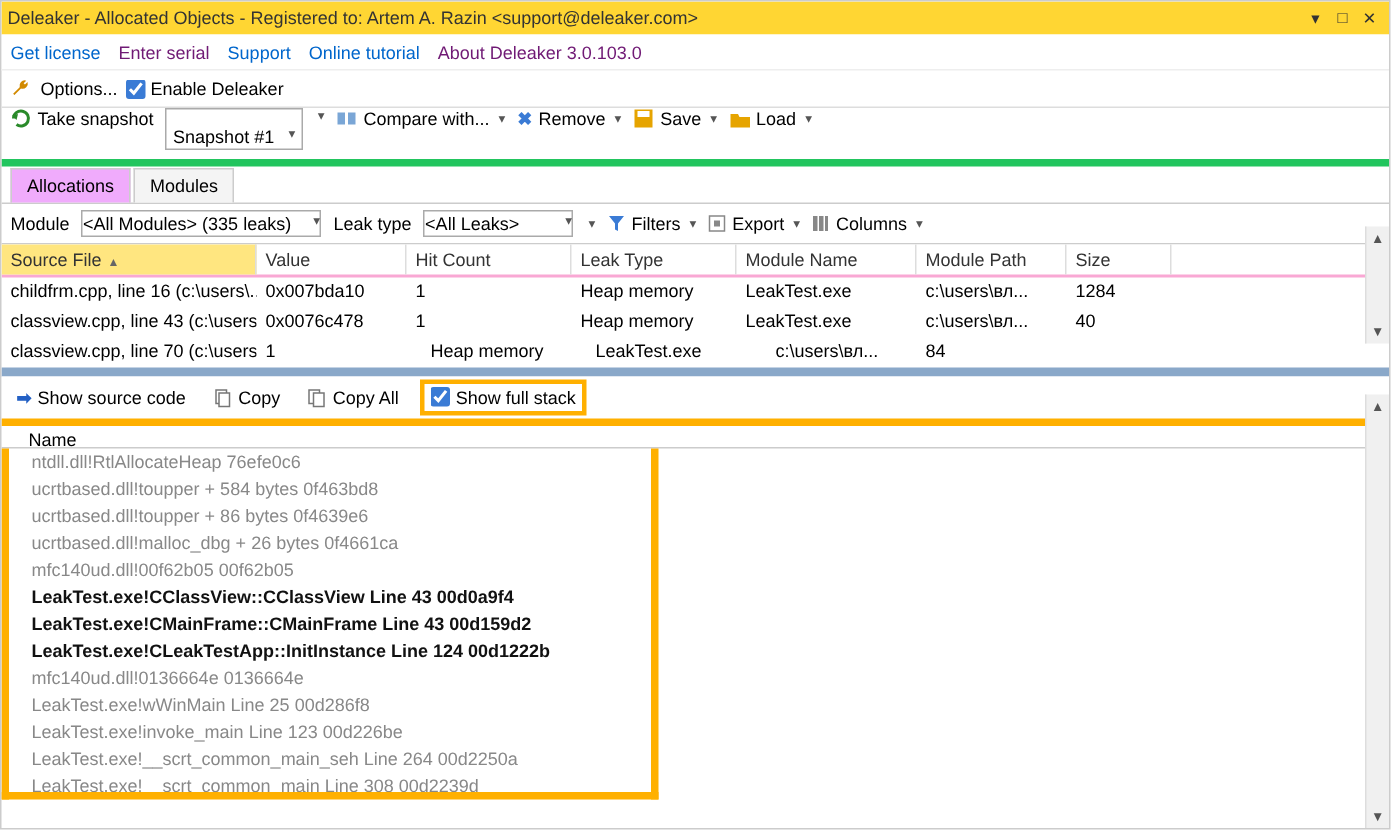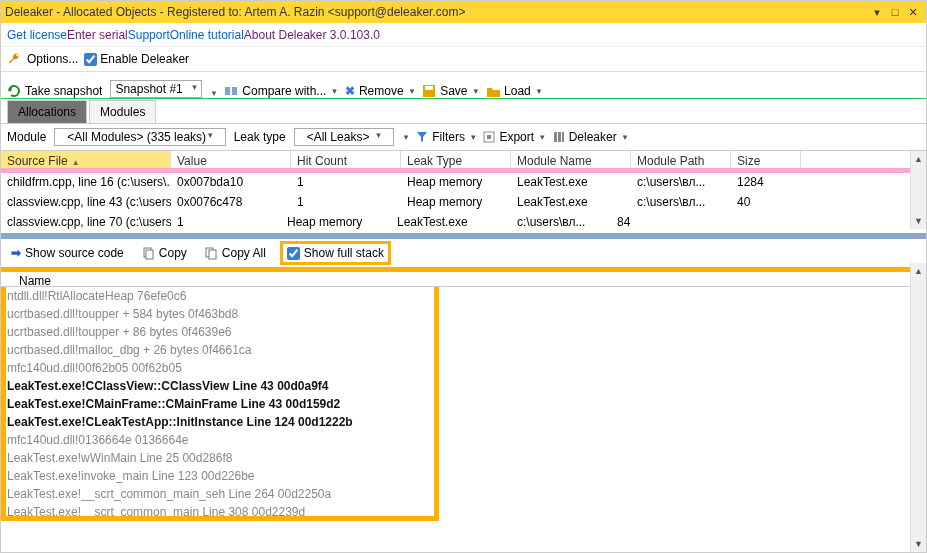--- a/index.html
+++ b/index.html
@@ -1,48 +1,48 @@
 <!DOCTYPE html>
 <html><head>
 <meta charset="utf-8">
 <style>
 *{box-sizing:border-box;margin:0;padding:0;font-family:"Segoe UI",Tahoma,sans-serif;font-size:12px}
 body{background:#fff;width:927px;height:553px;overflow:hidden;position:relative;border:1px solid #ccc}
 .titlebar{background:#ffd633;height:22px;display:flex;align-items:center;padding:0 4px;color:#333}
 .titlebar .title{flex:1}
 .titlebar .winbtn{width:18px;text-align:center;color:#333;font-size:11px}
-.menubar{background:#fff;height:24px;display:flex;align-items:center;padding:0 6px;border-bottom:1px solid #eee}
+.menubar{background:#fff;height:24px;display:flex;align-items:center;padding:0 6px;gap:12px;border-bottom:1px solid #eee}
 .menubar a{color:#0066cc;text-decoration:none}
 .menubar .plain{color:#701a75}
 .optbar{height:24px;display:flex;align-items:center;padding:0 6px;gap:6px}
 .optbar .chk{display:inline-flex;align-items:center;gap:3px}
-.toolbar{height:28px;display:flex;align-items:flex-end;padding:0 6px;gap:8px;border-top:1px solid #ddd;border-bottom:1px solid #22c55e}
+.toolbar{height:40px;display:flex;align-items:flex-start;padding:0 6px;gap:8px;border-top:1px solid #ddd;border-bottom:5px solid #22c55e}
 .tb-item{display:inline-flex;align-items:center;gap:4px}
 .dd{font-size:9px;color:#555;margin-left:2px}
 .tabs{height:24px;display:flex;align-items:flex-end;padding:0 6px;gap:2px}
 .tab{padding:4px 10px;background:#f4f4f4;border:1px solid #ccc;border-bottom:none}
-.tab.active{background:#737373}
+.tab.active{background:#f0abfc}
 .filterbar{height:28px;display:flex;align-items:center;padding:0 6px;gap:8px;border-top:1px solid #ccc;border-bottom:1px solid #ccc}
-.filterbar select,.filterbar .combo{border:1px solid #aaa;padding:1px 12px;font-size:12px;background:#fff}
-.grid-hdr{display:flex;height:22px;border-bottom:5px solid #f9a8d4;background:#fff}
+.filterbar select,.filterbar .combo{border:1px solid #aaa;padding:1px 0;font-size:12px;background:#fff}
+.grid-hdr{display:flex;height:22px;border-bottom:2px solid #f9a8d4;background:#fff}
 .grid-hdr>div{border-right:1px solid #ddd;padding:3px 6px;color:#333;position:relative}
 .grid-hdr .sorted{background:#ffe680}
 .grid-hdr .sorted::after{content:"▲";font-size:8px;margin-left:4px;color:#666}
-.c0{width:170px}.c1{width:120px}.c2{width:110px}.c3{width:110px}.c4{width:120px}.c5{width:100px}.c6{width:70px}
+.c0{width:170px}.c1{width:100px}.c2{width:110px}.c3{width:110px}.c4{width:120px}.c5{width:100px}.c6{width:70px}
 .grid-body{}
 .grid-row{display:flex;height:20px}
 .grid-row>div{padding:2px 6px;overflow:hidden;white-space:nowrap}
 .splitter{height:6px;background:#8aa8c9;margin:0}
 .panelbar{height:28px;display:flex;align-items:center;padding:0 6px;gap:10px;background:#fff}
 .btnlike{display:inline-flex;align-items:center;gap:4px;padding:2px 4px}
-.hl-box{border:3px solid #ffb000;padding:2px 4px;display:inline-flex;align-items:flex-end;gap:4px}
+.hl-box{border:3px solid #ffb000;padding:2px 4px;display:inline-flex;align-items:flex-start;gap:4px}
 .stack-hdr{height:20px;border-top:5px solid #ffb000;border-bottom:1px solid #ccc;padding:2px 18px}
 .stack-body{position:relative}
 .stack-body .yellow-border{position:absolute;left:0;top:0;bottom:0;width:438px;border-left:5px solid #ffb000;border-right:5px solid #ffb000;border-bottom:5px solid #ffb000;pointer-events:none}
-.stack-line{padding:2px 6px;color:#888;white-space:nowrap}
+.stack-line{padding:2px 20px;color:#888;white-space:nowrap}
 .stack-line.bold{color:#111;font-weight:700}
 .vscroll{position:absolute;right:0;width:16px;background:#f0f0f0;border-left:1px solid #ddd}
 .vscroll .arr{height:16px;text-align:center;font-size:9px;color:#555;line-height:16px}
 svg{display:block}
 input[type=checkbox]{accent-color:#3a7bd5}
 </style>
 </head>
 <body>
 
 <div class="titlebar">
@@ -74,21 +74,21 @@
 </div>
 
 <div class="toolbar">
   <span class="tb-item">
     <svg width="14" height="14">
         <path fill="none" stroke="#2a8a2a" stroke-width="2" d="M2 7a5 5 0 1 1 2 4"></path>
         <path fill="#2a8a2a" d="M1 5l3 3 1-4z"></path>
       </svg>
     <span>Take snapshot</span>
   </span>
-  <span class="combo" style="border:1px solid #aaa;padding:1px 18px 1px 4px;position:relative">
+  <span class="combo" style="border:1px solid #aaa;padding:11px 18px 1px 4px;position:relative">
     <span>Snapshot #1</span>
     <span class="dd" style="position:absolute;right:4px">▾</span>
   </span>
   <span class="dd">▾</span>
   <span class="tb-item">
     <svg width="14" height="14">
         <rect x="1" y="3" width="5" height="8" fill="#7aa6d6"></rect>
         <rect x="8" y="3" width="5" height="8" fill="#7aa6d6"></rect>
       </svg>
     <span>Compare with...</span>
@@ -147,21 +147,21 @@
       </svg>
     <span>Export</span>
       <span class="dd">▾</span>
   </span>
   <span class="tb-item">
     <svg width="12" height="12">
         <rect x="1" y="1" width="3" height="10" fill="#888"></rect>
         <rect x="5" y="1" width="3" height="10" fill="#888"></rect>
         <rect x="9" y="1" width="2" height="10" fill="#888"></rect>
       </svg>
-    <span>Deleaker</span>
+    <span>Columns</span>
       <span class="dd">▾</span>
   </span>
 </div>
 
 <div class="grid-hdr">
   <div class="c0 sorted">Source File</div>
   <div class="c1">Value</div>
   <div class="c2">Hit Count</div>
   <div class="c3">Leak Type</div>
   <div class="c4">Module Name</div>

